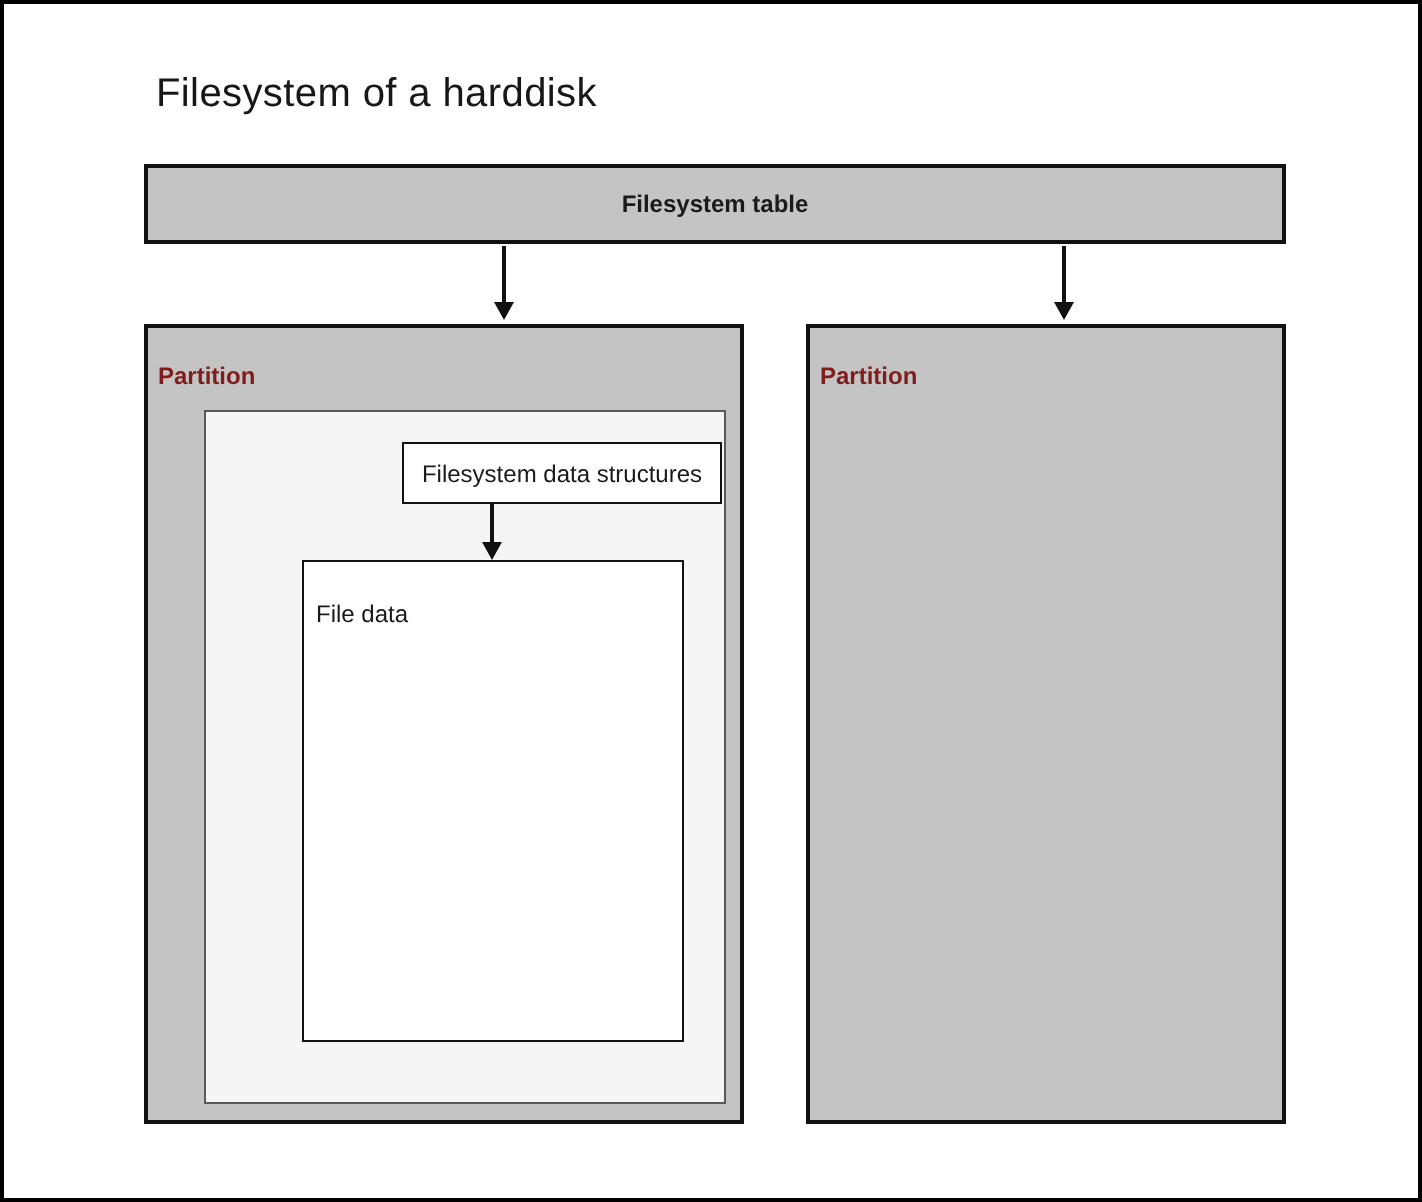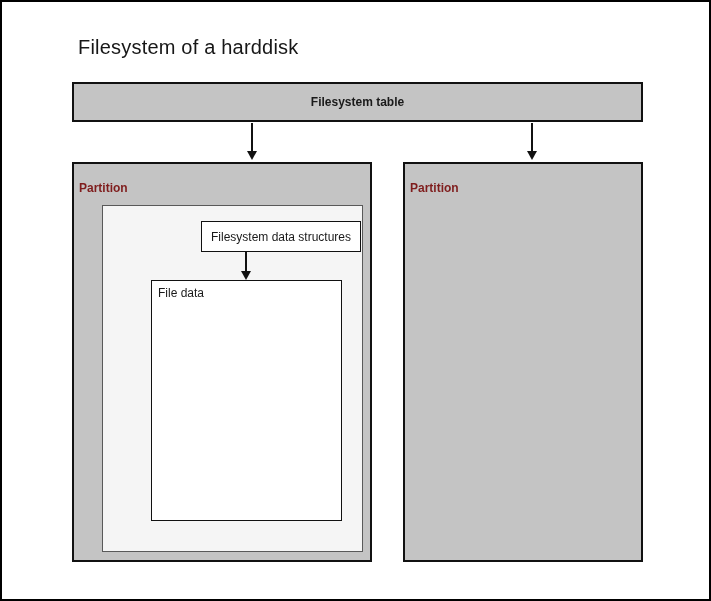--- a/index.html
+++ b/index.html
@@ -74,21 +74,21 @@
     font-size: 12px; font-weight: 400;
     white-space: nowrap;
     margin-left: 20px;
   }
   .file-data-box {
     position: absolute;
     left: 48px; top: 74px;
     width: 191px; height: 241px;
     background: #ffffff;
     border: 1.5px solid var(--dark-border);
-    padding: 5px 6px;
+    padding: 19px 6px;
     font-size: 12px; font-weight: 400;
   }
   .arrow {
     position: absolute;
     width: 12px;
     display: flex;
     flex-direction: column;
     align-items: center;
   }
   .arrow .shaft {

